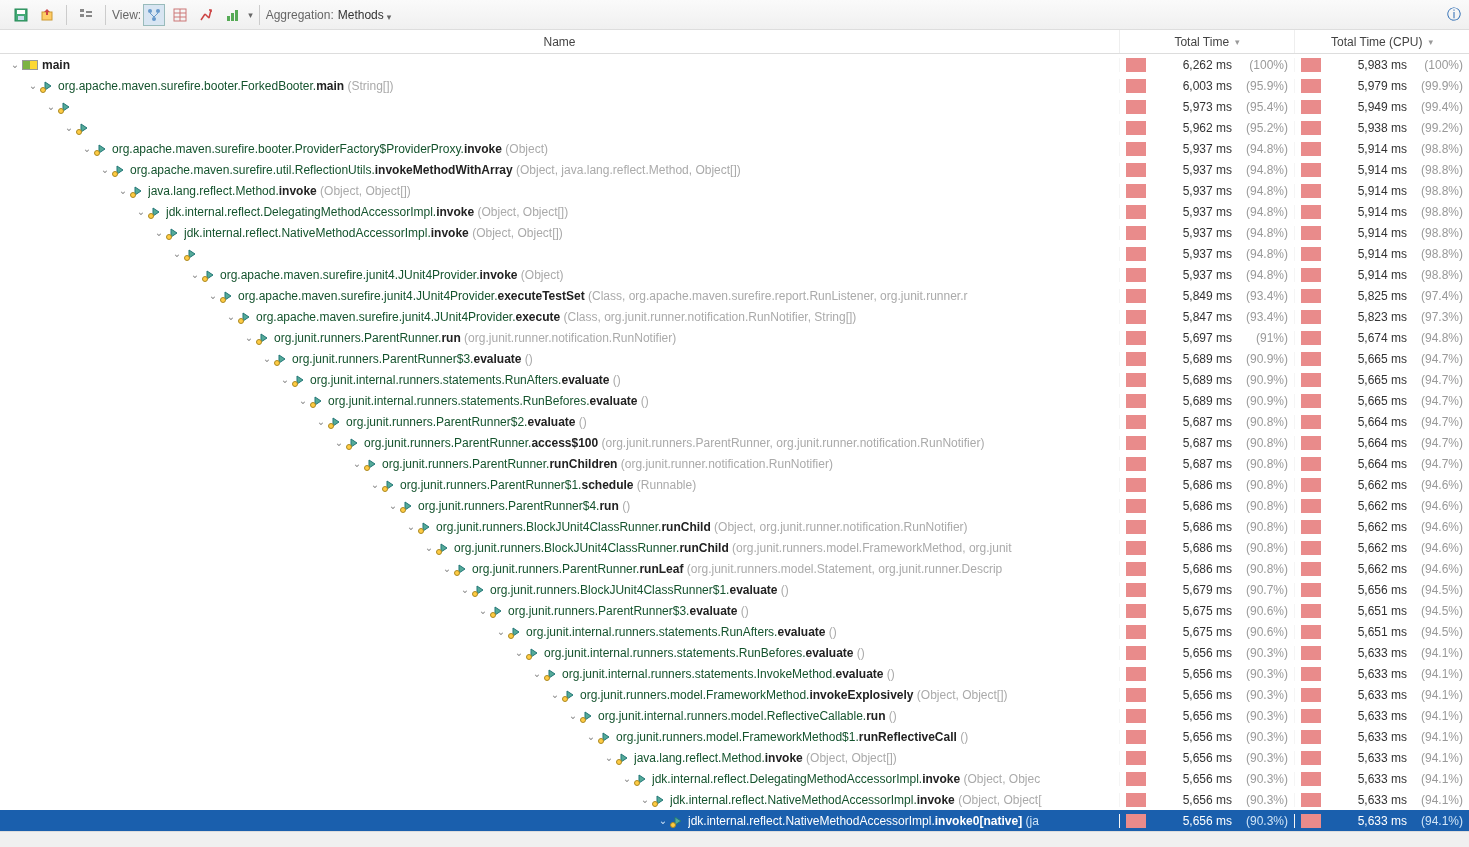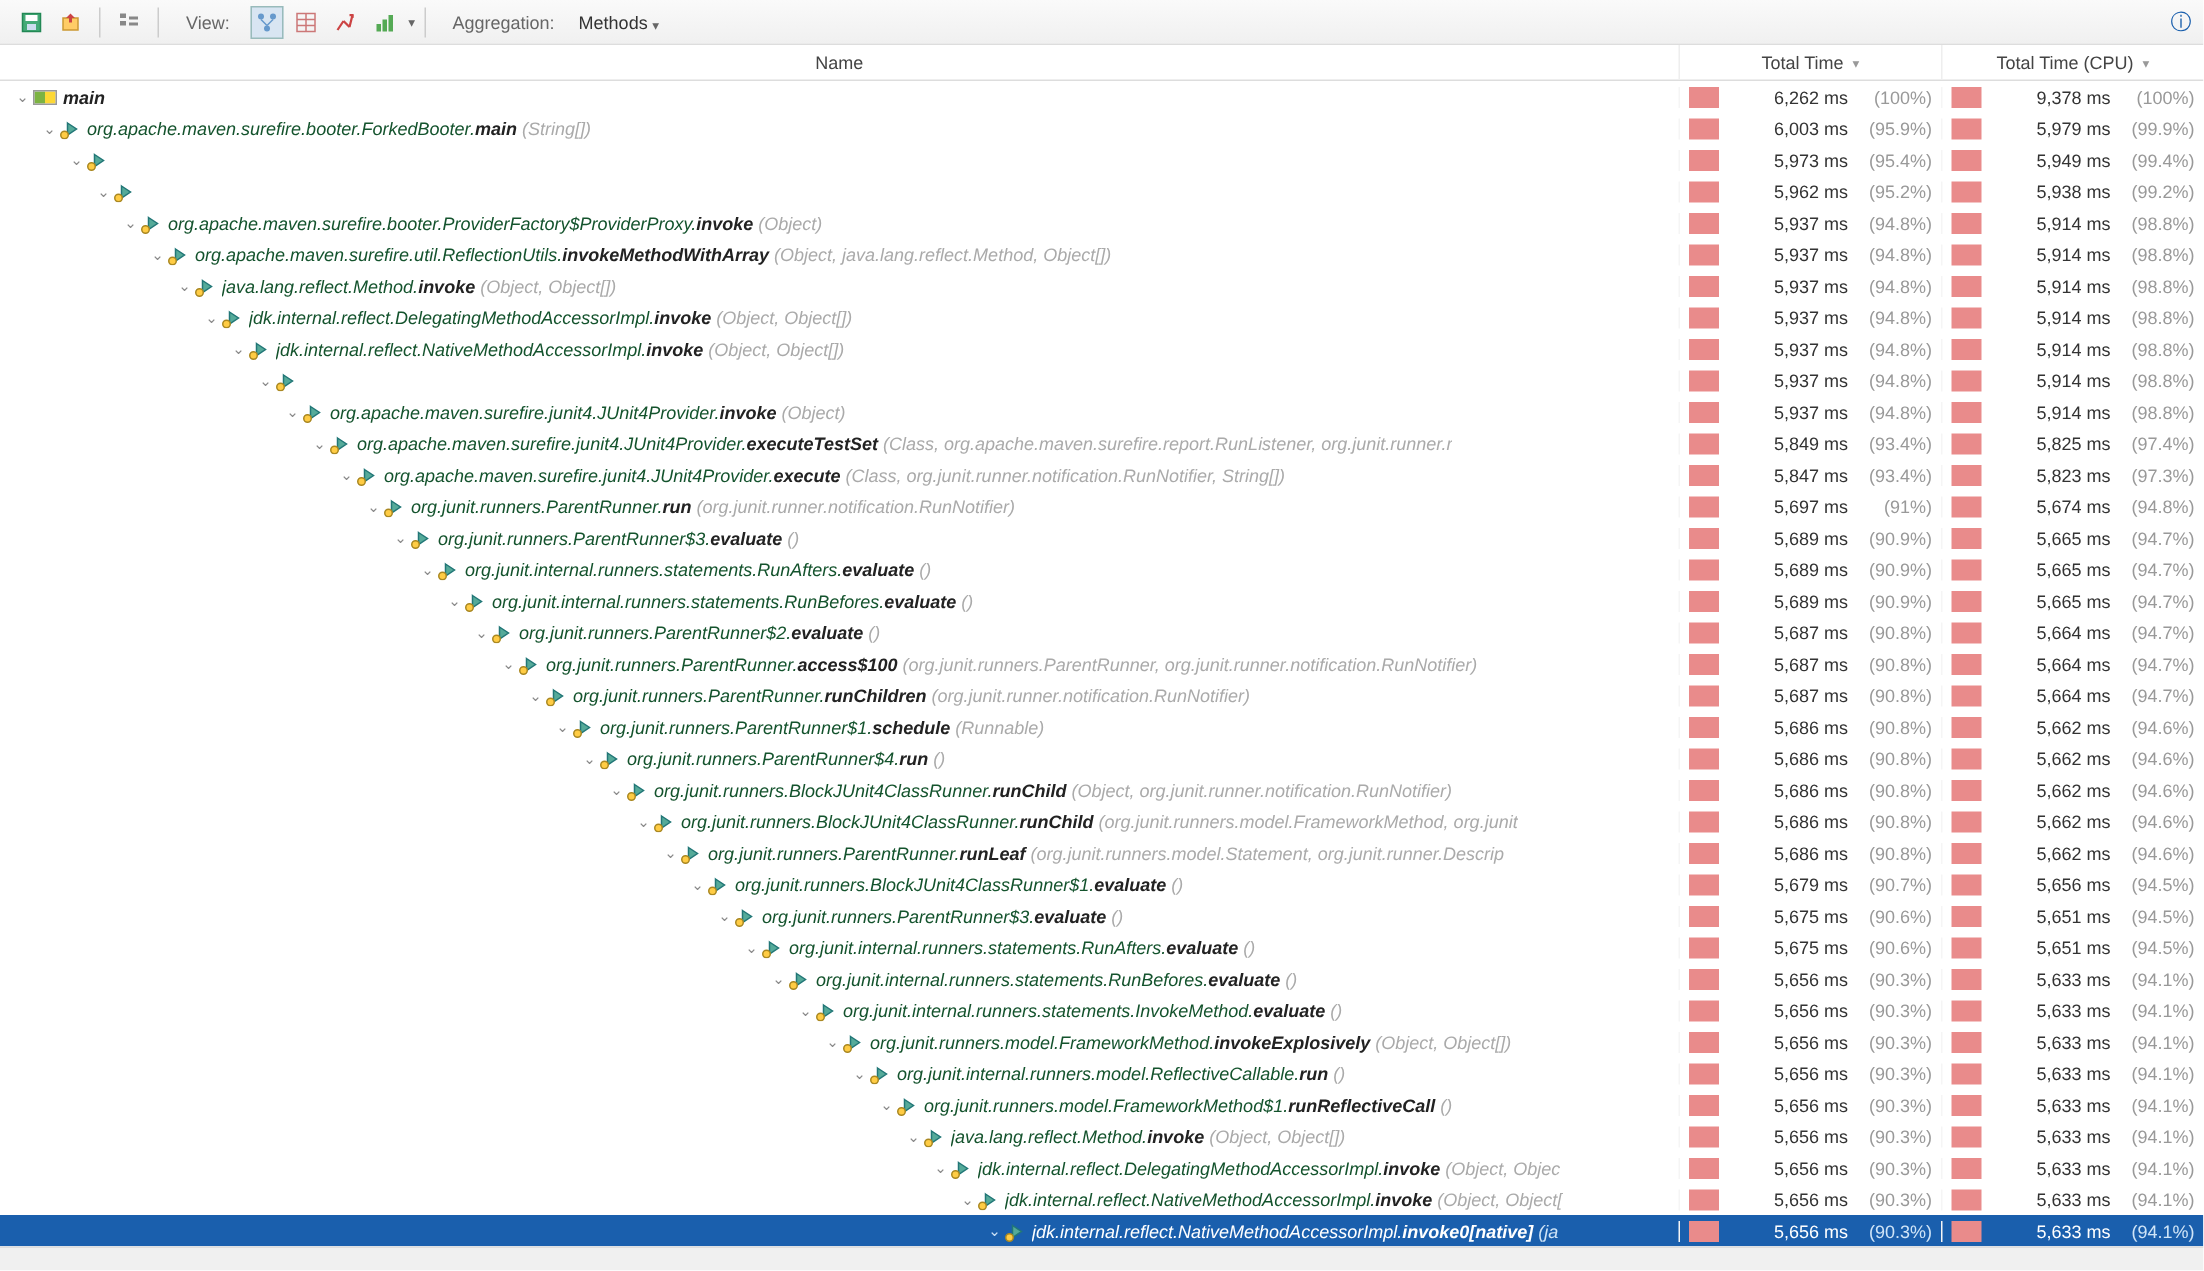--- a/index.html
+++ b/index.html
@@ -28,21 +28,21 @@
   cursor: pointer;
 }
 .toolbar-sep {
   width: 1px;
   height: 20px;
   background: #ccc;
   margin: 0 6px;
 }
 .toolbar-label {
   color: #666;
-  margin: 0 12px;
+  margin: 0 0;
 }
 .toolbar-dropdown {
   display: flex;
   align-items: flex-end;
   cursor: pointer;
   padding: 0 4px;
 }
 .dd-arrow {
   margin-left: 3px;
   font-size: 9px;
@@ -151,21 +151,21 @@
   height: 10px;
   background: linear-gradient(to right, #7cb342 50%, #fdd835 50%);
   border: 1px solid #999;
   margin-right: 4px;
   flex-shrink: 0;
 }
 .pkg { color: #14532d; }
 .method { font-weight: bold; color: #222; }
 .selected .pkg, .selected .method { color: #fff; }
 .params { color: #aaa; }
-.name-text { overflow: hidden; text-overflow: clip; font-style: italic; }
+.name-text { overflow: hidden; text-overflow: clip; }
 .statusbar {
   height: 16px;
   background: #f0f0f0;
   border-top: 1px solid #ddd;
 }
 </style>
 </head>
 <body>
 
 <div class="toolbar">
@@ -252,21 +252,21 @@
         <span class="thread-icon"></span>
         <span class="name-text"><span class="pkg"></span><span class="method">main</span><span class="params"></span></span>
       </div>
       <div class="time-cell">
         <span class="bar"></span>
         <span class="time-val">6,262 ms</span>
         <span class="pct">(100%)</span>
       </div>
       <div class="cpu-cell">
         <span class="bar"></span>
-        <span class="time-val">9,378 ms</span>
+        <span class="time-val">5,983 ms</span>
         <span class="pct">(100%)</span>
       </div>
     </div>
     <div class="tree-row">
       <div class="name-cell">
         <span class="indent" style="width: 26px;"></span>
         <span class="expand">⌄</span>
         <span class="method-icon">
           <svg width="14" height="14" viewBox="0 0 14 14">
             <path d="M5 3 L11 7 L5 11 Z" fill="#5a9" stroke="#277"></path>

